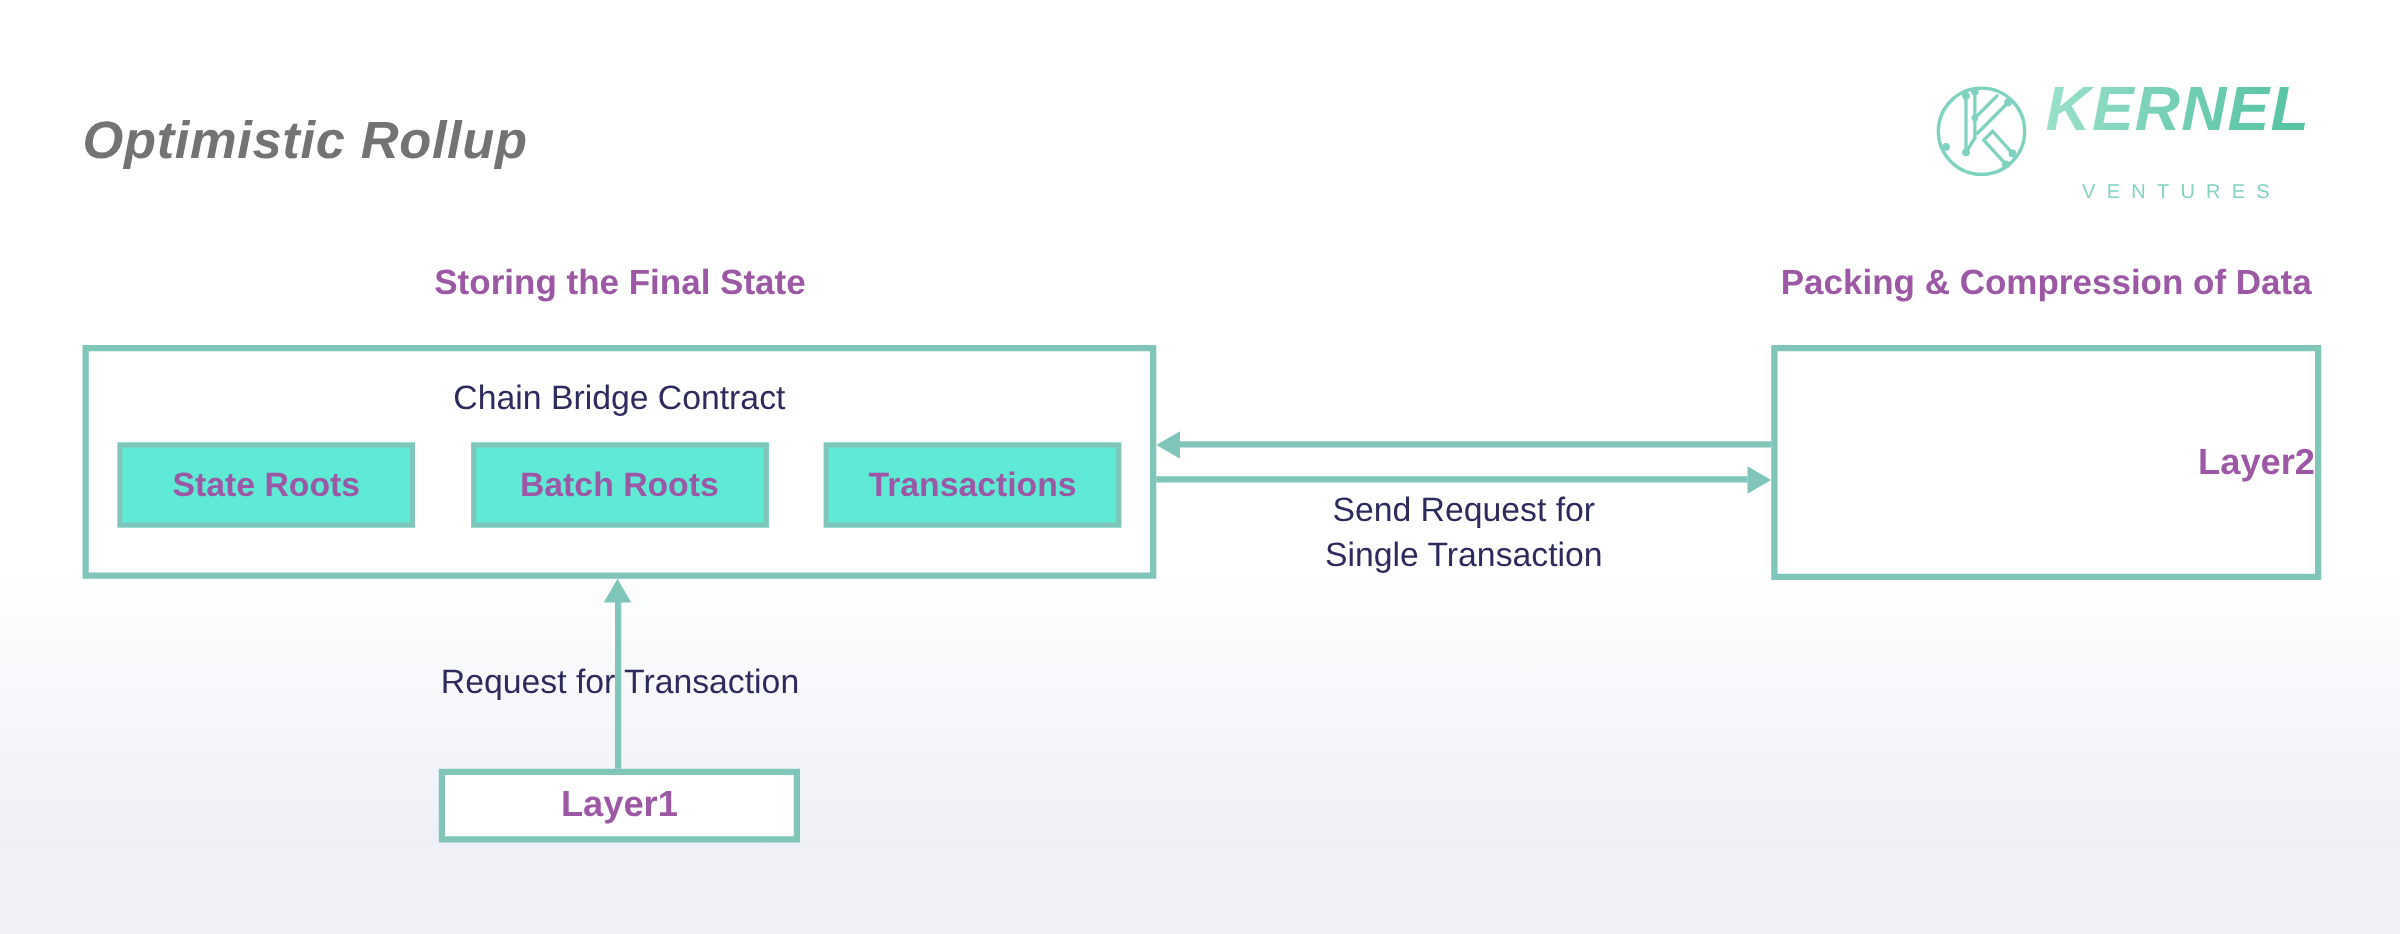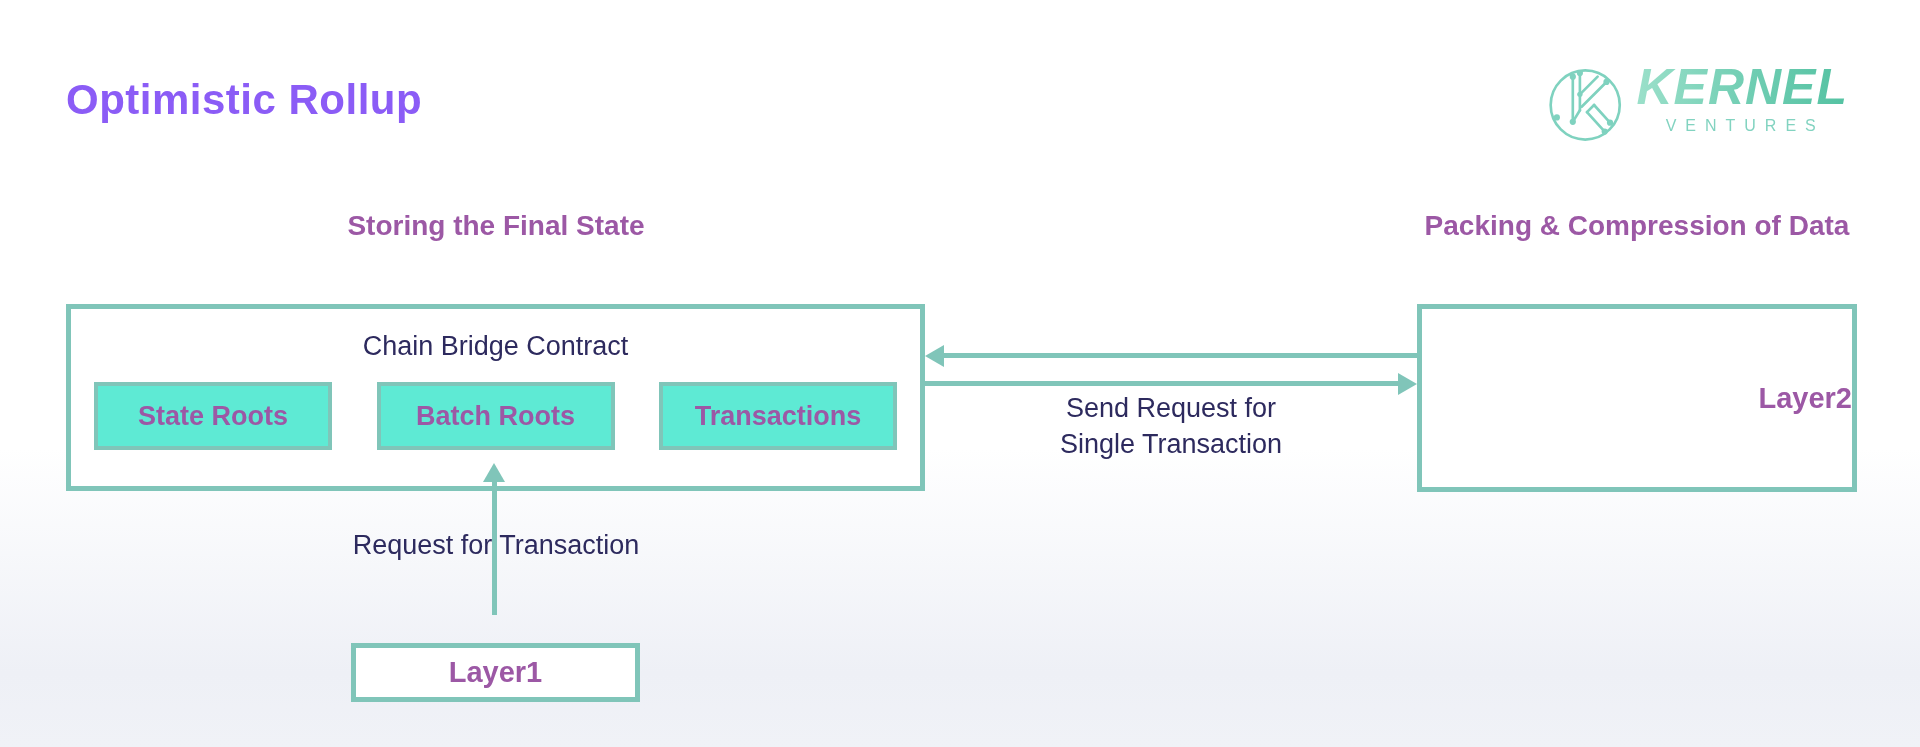--- a/index.html
+++ b/index.html
@@ -7,29 +7,29 @@
   body {
     font-family: "Liberation Sans", sans-serif;
     position: relative;
     overflow: hidden;
     background: linear-gradient(180deg, #ffffff 0%, #ffffff 60%, #eef0f6 90%, #f0f2f7 100%);
   }
   .abs { position: absolute; }
 
   
   .page-title {
-    left: 66px; top: 76px;
+    left: 66px; top: 88px;
     font-size: 42px; font-weight: 700;
-    color: #8b5cf6; letter-spacing: 0.5px;
+    color: #737373; letter-spacing: 0.5px; font-style: italic;
   }
 
   
   .logo { left: 1548px; top: 54px; width: 300px; height: 110px; display: flex; align-items: flex-start; }
   .logo-mark { width: 90px; height: 92px; margin-top: 5px; }
-  .logo-text-wrap { margin-left: 14px; margin-top: 8px; display: flex; flex-direction: column; align-items: center; }
+  .logo-text-wrap { margin-left: 14px; margin-top: 8px; display: flex; flex-direction: column; align-items: center; gap: 28px; }
   .logo-kernel {
     font-size: 50px; font-weight: 700; font-style: italic;
     letter-spacing: 1px;
     background: linear-gradient(90deg, #9be0ca 0%, #6fcdb2 55%, #54c2a2 100%);
     -webkit-background-clip: text; background-clip: text;
     -webkit-text-fill-color: transparent; color: #6fcdb2;
     line-height: 1.0;
   }
   .logo-ventures {
     font-size: 16px; font-weight: 400; color: #82d3c0;
@@ -38,21 +38,21 @@
 
   
   .section-label {
     font-size: 28px; font-weight: 700; color: #9c58a5;
     text-align: center; white-space: nowrap;
   }
   .label-left  { left: 66px;  top: 210px; width: 860px; }
   .label-right { left: 1417px; top: 210px; width: 440px; }
 
   
-  .teal-box { border: 5px solid #80c5b9; background: #ffffff; margin-top: 28px; }
+  .teal-box { border: 5px solid #80c5b9; background: #ffffff; }
   .chain-box { left: 66px; top: 276px; width: 859px; height: 187px; }
   .chain-title {
     margin-top: 22px; text-align: center;
     font-size: 27px; color: #2d2a5e; font-weight: 400;
   }
   .chain-items {
     display: flex; justify-content: space-between;
     padding: 0 23px; margin-top: 20px;
   }
   .chain-item {

